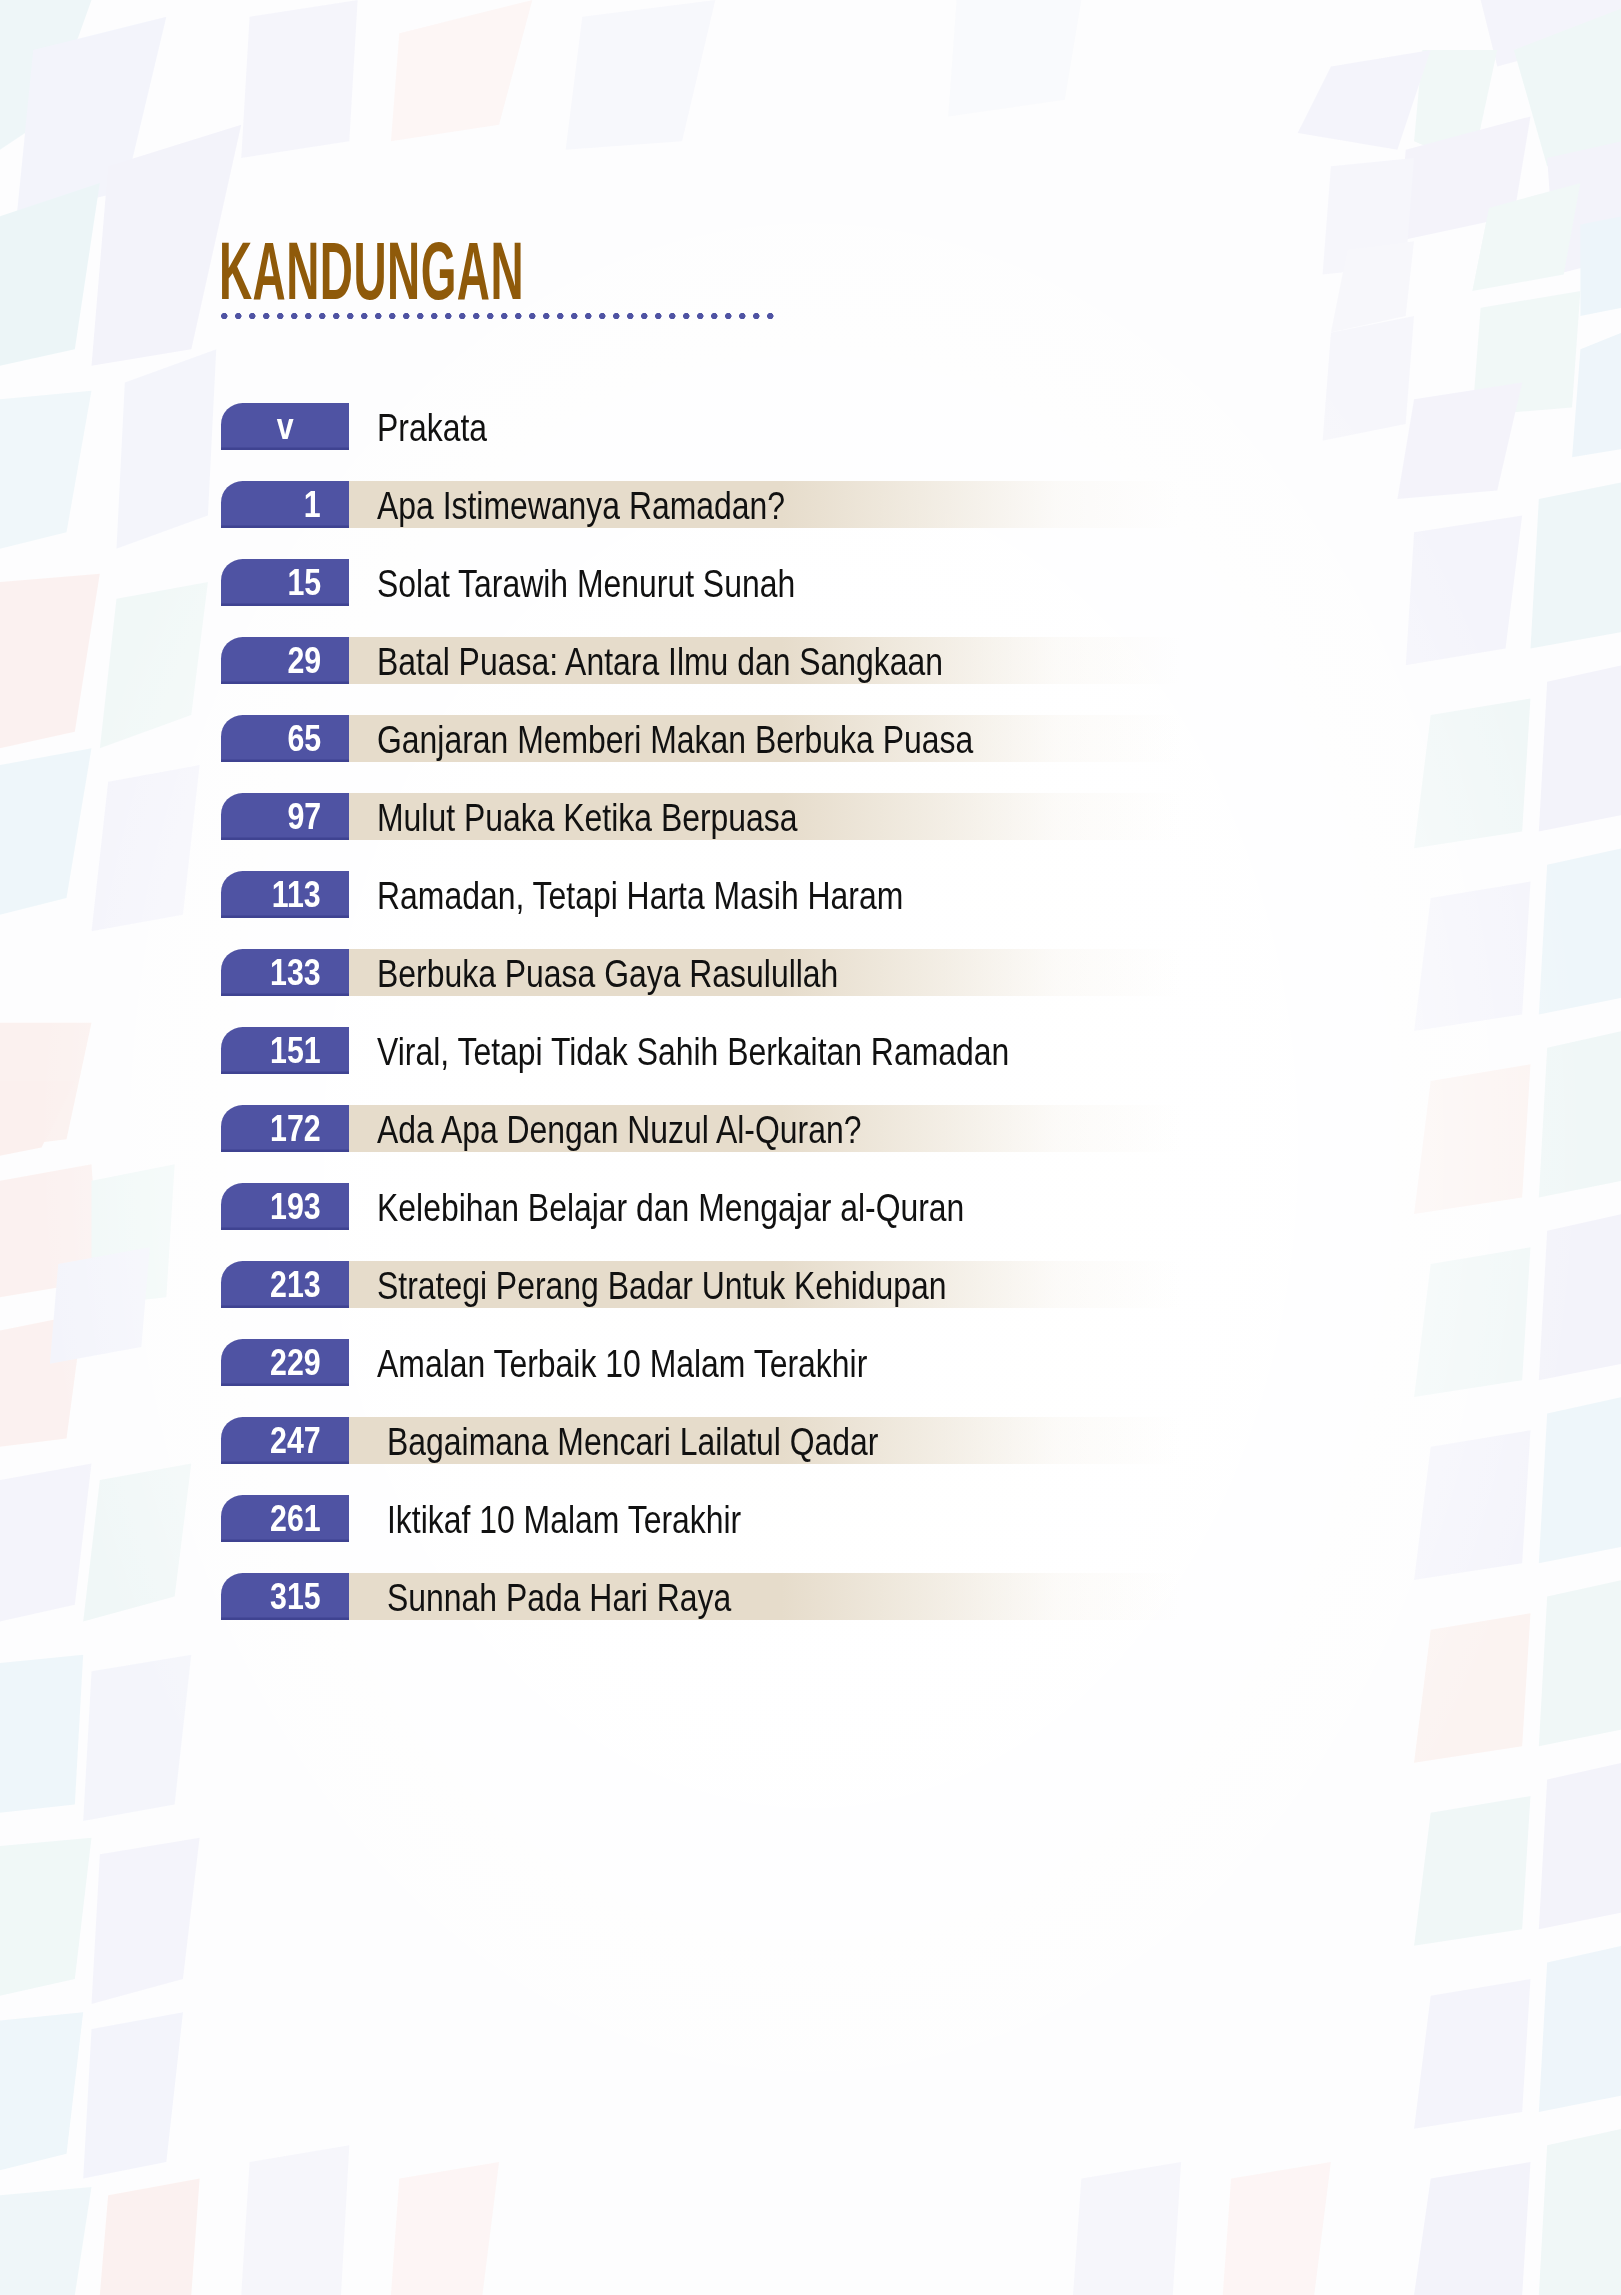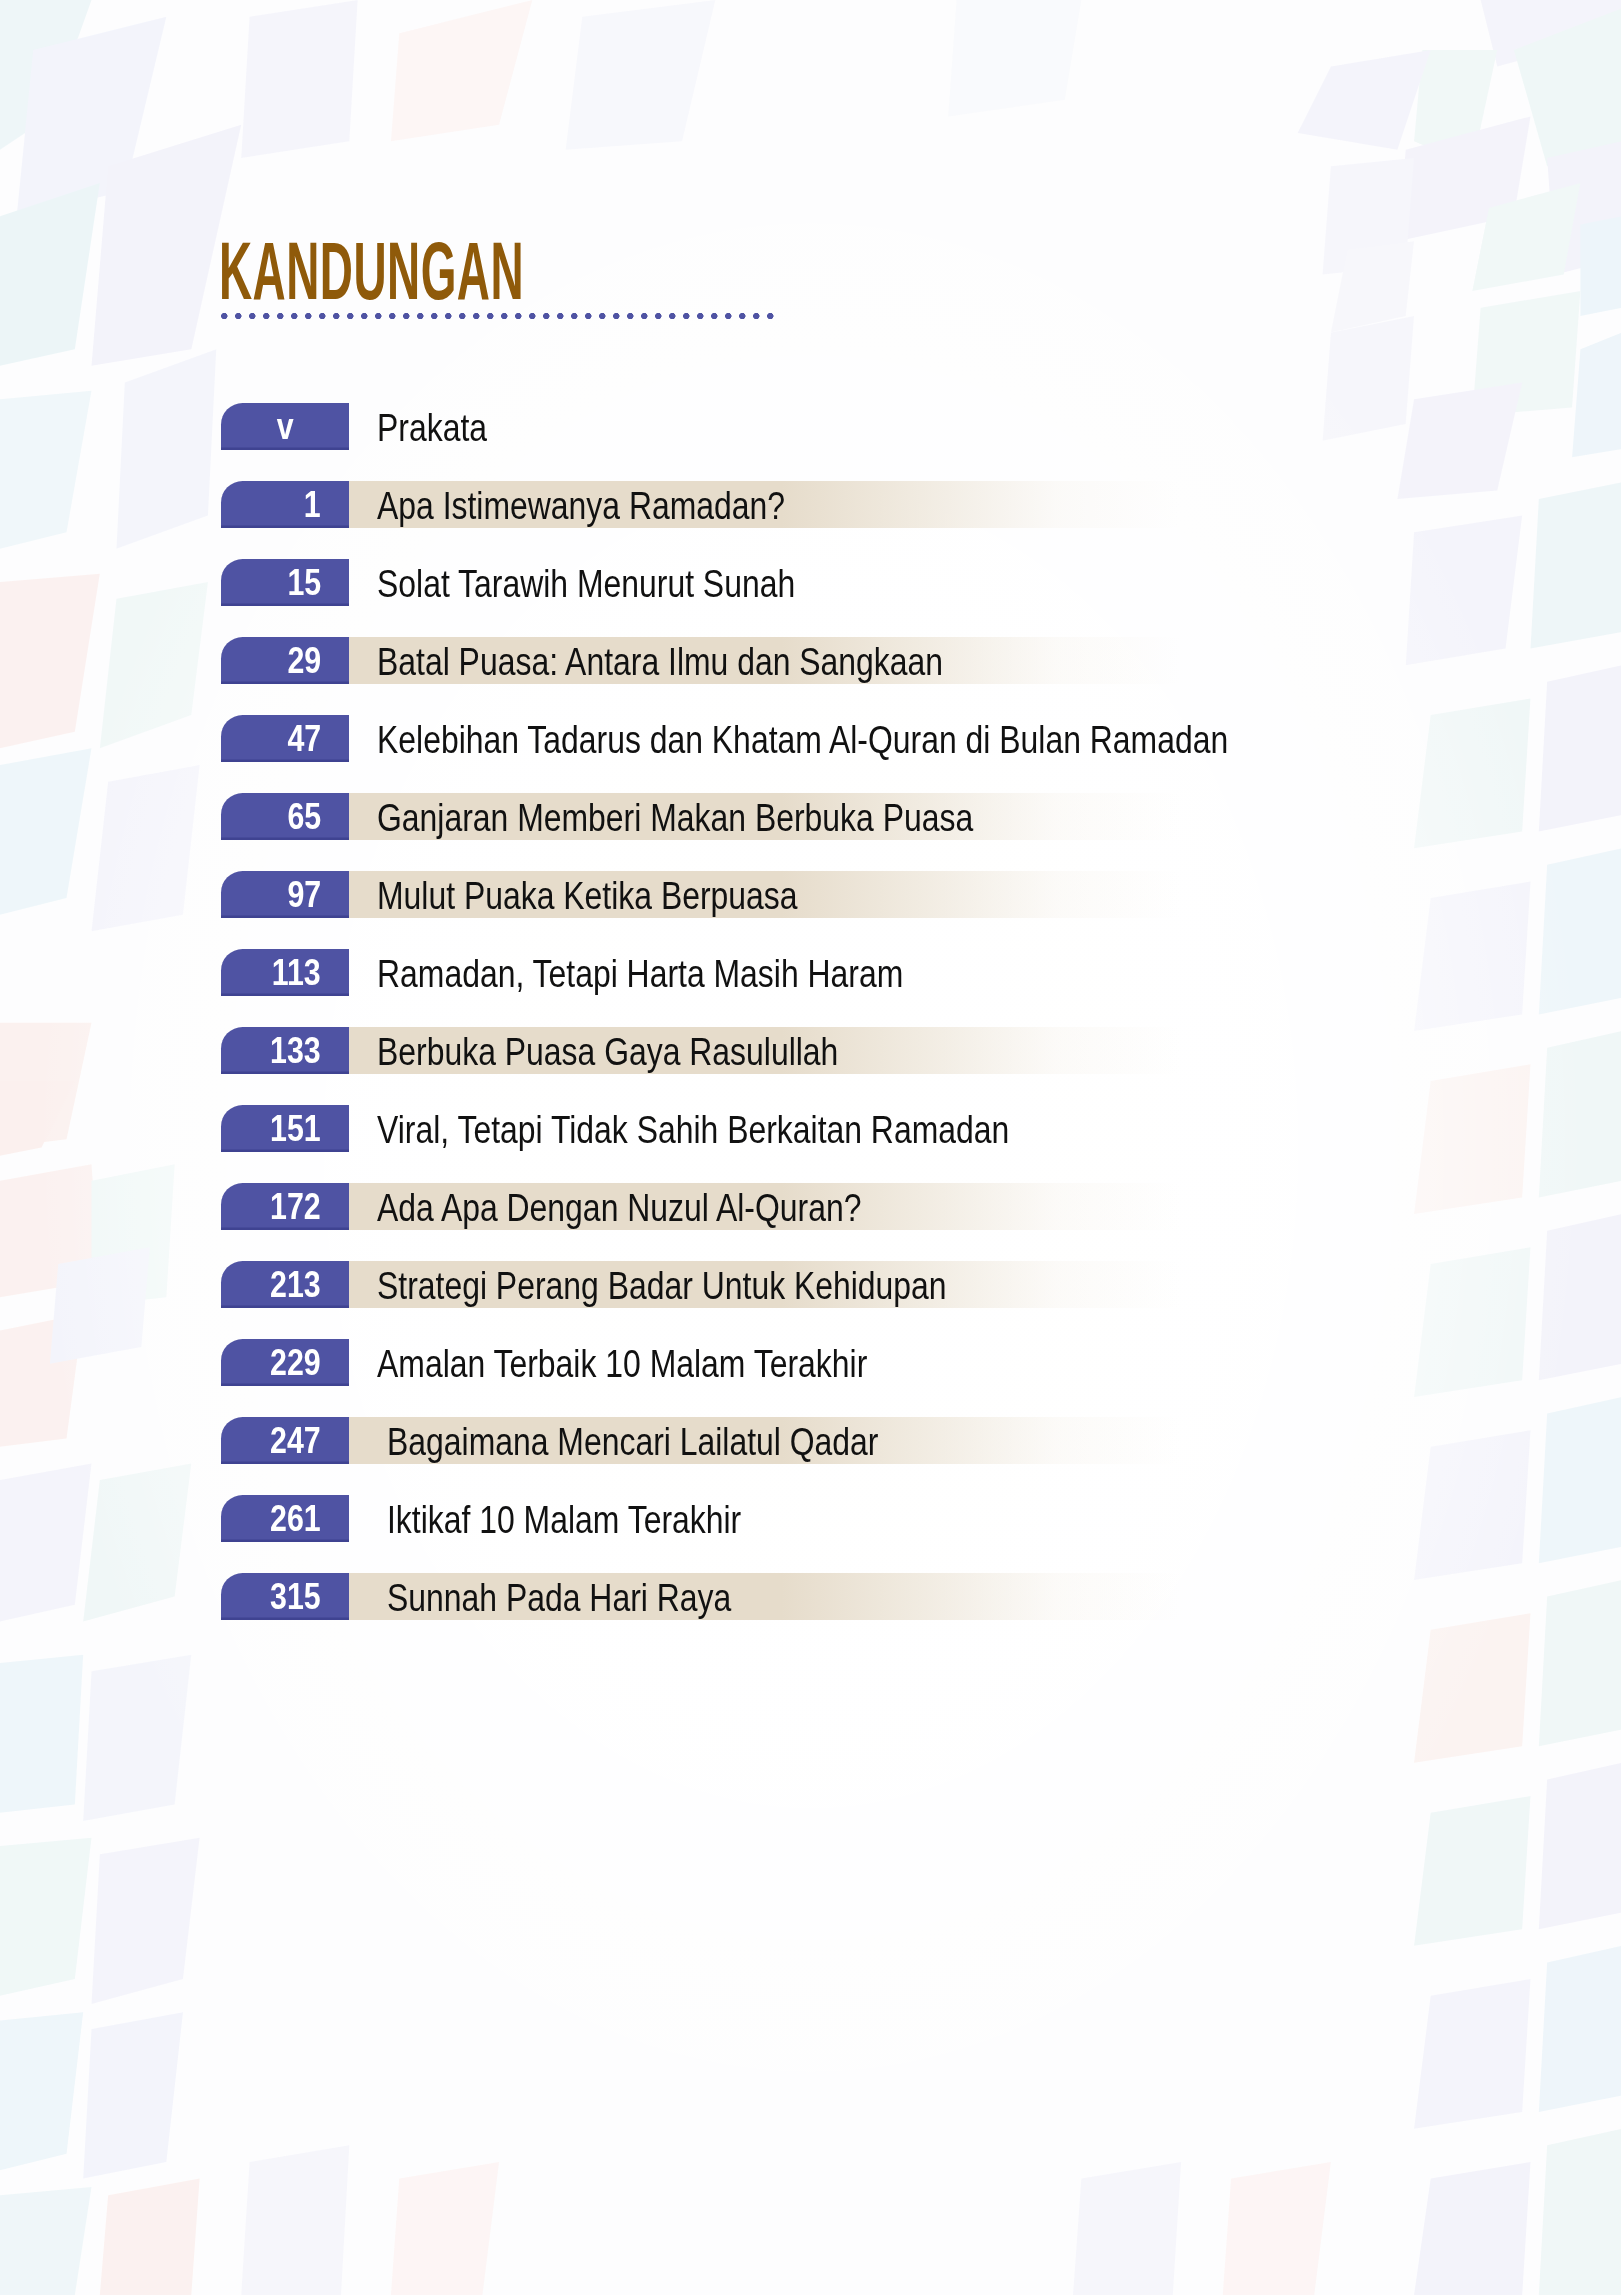--- a/index.html
+++ b/index.html
@@ -154,26 +154,20 @@
         </div>
     </div>
     <div class="row">
       <div class="badge"><span>29</span></div>
       <div class="label-wrap">
           <div class="band"></div>
           <div class="label">Batal Puasa: Antara Ilmu dan Sangkaan</div>
         </div>
     </div>
     <div class="row">
-      <div class="badge"><span>47</span></div>
-      <div class="label-wrap">
-          <div class="label">Kelebihan Tadarus  dan Khatam Al-Quran di Bulan Ramadan</div>
-        </div>
-    </div>
-    <div class="row">
       <div class="badge"><span>65</span></div>
       <div class="label-wrap">
           <div class="band"></div>
           <div class="label">Ganjaran Memberi Makan Berbuka Puasa</div>
         </div>
     </div>
     <div class="row">
       <div class="badge"><span>97</span></div>
       <div class="label-wrap">
           <div class="band"></div>
@@ -197,20 +191,26 @@
       <div class="badge"><span>151</span></div>
       <div class="label-wrap">
           <div class="label">Viral, Tetapi Tidak Sahih Berkaitan Ramadan</div>
         </div>
     </div>
     <div class="row">
       <div class="badge"><span>172</span></div>
       <div class="label-wrap">
           <div class="band"></div>
           <div class="label">Ada Apa Dengan Nuzul Al-Quran?</div>
+        </div>
+    </div>
+    <div class="row">
+      <div class="badge"><span>193</span></div>
+      <div class="label-wrap">
+          <div class="label">Kelebihan Belajar dan Mengajar al-Quran</div>
         </div>
     </div>
     <div class="row">
       <div class="badge"><span>213</span></div>
       <div class="label-wrap">
           <div class="band"></div>
           <div class="label">Strategi Perang Badar Untuk Kehidupan</div>
         </div>
     </div>
     <div class="row">

